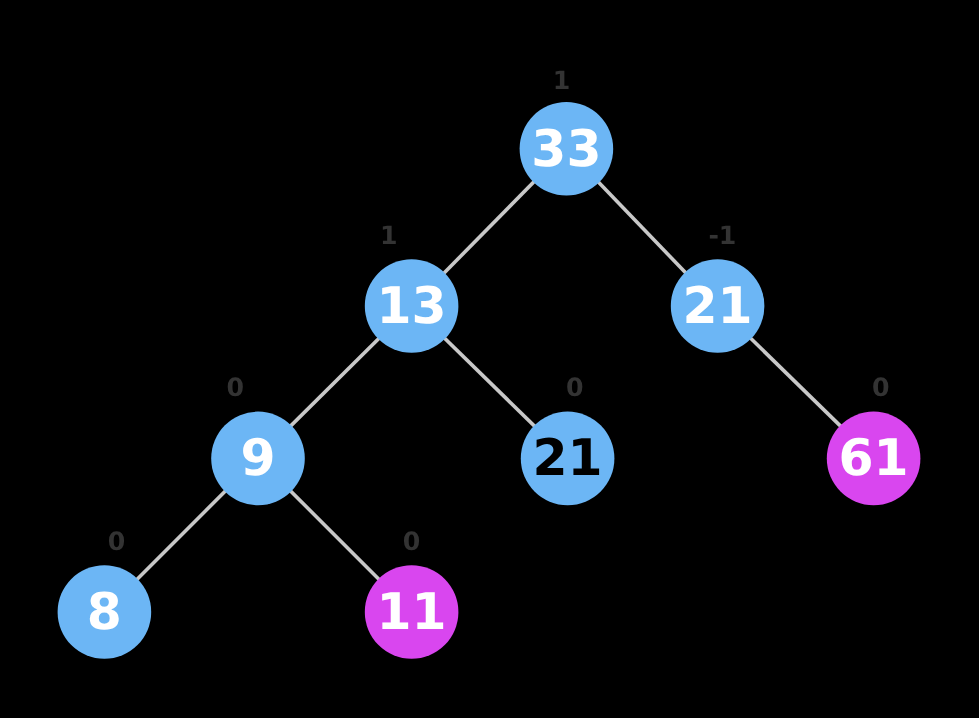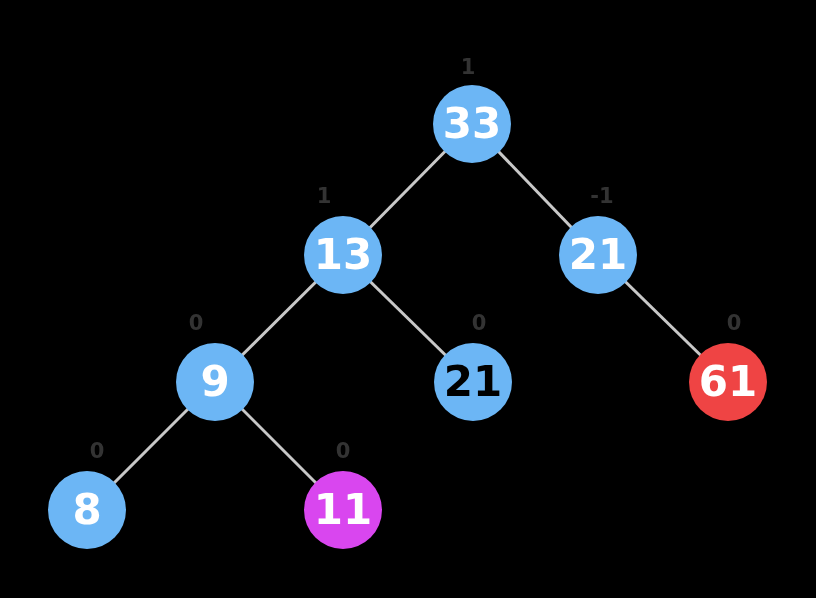--- a/index.html
+++ b/index.html
@@ -93,21 +93,21 @@
       </div>
       <div class="balance-label" style="left: 182px; top: 313px; width: 28px; text-align: center;">0</div>
       <div class="tree-node" style="left: 176px; top: 343px; width: 78px; height: 78px; background: rgb(108, 182, 245);">
         <span class="tree-node-label" style="color: rgb(255, 255, 255);">9</span>
       </div>
       <div class="balance-label" style="left: 465px; top: 313px; width: 28px; text-align: center;">0</div>
       <div class="tree-node" style="left: 434px; top: 343px; width: 78px; height: 78px; background: rgb(108, 182, 245);">
         <span class="tree-node-label" style="color: #000000;">21</span>
       </div>
       <div class="balance-label" style="left: 720px; top: 313px; width: 28px; text-align: center;">0</div>
-      <div class="tree-node" style="left: 689px; top: 343px; width: 78px; height: 78px; background: #ef4444;">
+      <div class="tree-node" style="left: 689px; top: 343px; width: 78px; height: 78px; background: #d946ef;">
         <span class="tree-node-label" style="color: rgb(255, 255, 255);">61</span>
       </div>
       <div class="balance-label" style="left: 83px; top: 441px; width: 28px; text-align: center;">0</div>
       <div class="tree-node" style="left: 48px; top: 471px; width: 78px; height: 78px; background: rgb(108, 182, 245);">
         <span class="tree-node-label" style="color: rgb(255, 255, 255);">8</span>
       </div>
       <div class="balance-label" style="left: 329px; top: 441px; width: 28px; text-align: center;">0</div>
       <div class="tree-node" style="left: 304px; top: 471px; width: 78px; height: 78px; background: #d946ef;">
         <span class="tree-node-label" style="color: rgb(255, 255, 255);">11</span>
       </div>

